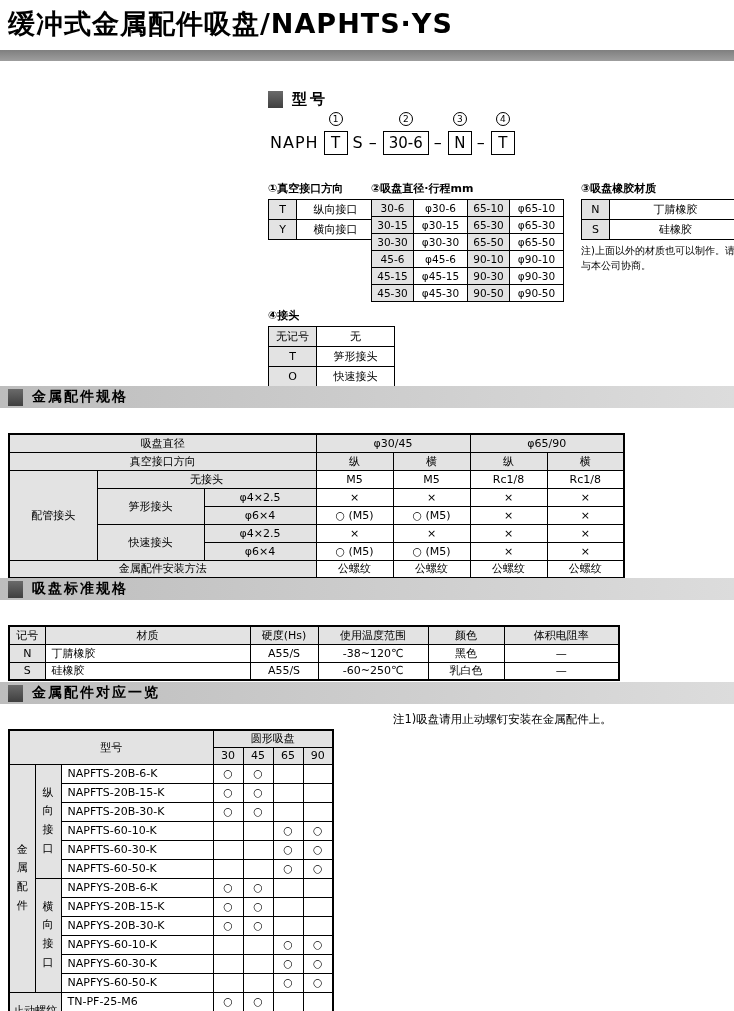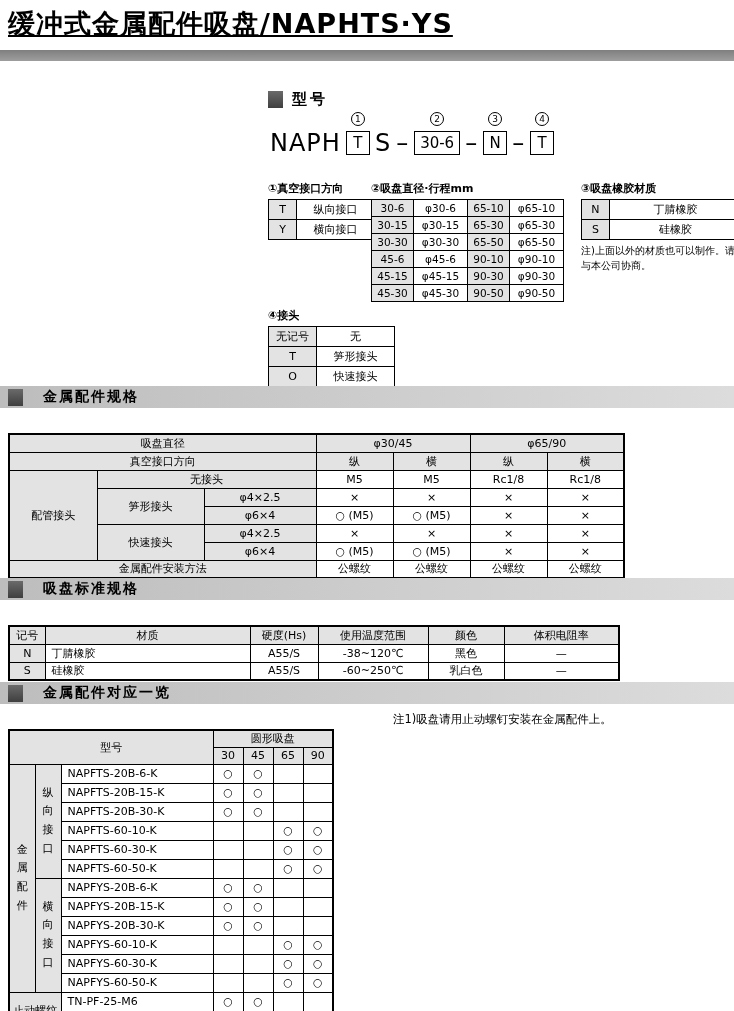--- a/index.html
+++ b/index.html
@@ -1,35 +1,35 @@
 <!DOCTYPE html>
 <html><head>
 <meta charset="utf-8">
 <style>
   * { margin:0; padding:0; box-sizing:border-box; }
   html,body { background:#fff; }
   body { font-family:"DejaVu Sans","Liberation Sans",sans-serif; color:#000; }
   .page { position:relative; width:734px; height:1011px; background:#fff; overflow:hidden; }
 
-  .doc-title { position:absolute; left:8px; top:6px; font-size:27px; font-weight:bold; letter-spacing:1px; white-space:nowrap;text-decoration:underline; }
+  .doc-title { position:absolute; left:8px; top:6px; font-size:27px; font-weight:bold; letter-spacing:1px; white-space:nowrap; }
   .topbar { position:absolute; left:0; top:50px; width:734px; height:11px; background:linear-gradient(180deg,#7f7f7f,#9e9e9e); }
 
   .mini-header { position:absolute; display:flex; align-items:center; }
   .sq { width:15px; height:17px; background:linear-gradient(180deg,#6a6a6a,#3f3f3f); display:inline-block; flex:0 0 auto; }
   .mini-title { font-size:15px; font-weight:bold; margin-left:9px; letter-spacing:3px; }
 
   .band { position:absolute; left:0; width:734px; height:22px; background:linear-gradient(90deg,#bdbdbd,#dcdcdc); display:flex; align-items:center; }
   .band .sq { margin-left:8px; }
-  .band-title { font-size:14px; font-weight:bold; margin-left:20px; letter-spacing:2px; }
+  .band-title { font-size:14px; font-weight:bold; margin-left:9px; letter-spacing:2px; }
 
   .model-line { position:absolute; display:flex; align-items:flex-end; gap:5px; }
   .seg { display:flex; flex-direction:column; align-items:center; }
   .circ-space { height:19px; display:flex; align-items:flex-start; justify-content:center; }
   .circ { display:flex; align-items:center; justify-content:center; width:14px; height:14px; border:1px solid #000; border-radius:50%; font-size:9px; line-height:1; }
-  .code-plain { font-size:24px; line-height:24px; letter-spacing:1px; }
+  .code-plain { font-size:16px; line-height:24px; letter-spacing:1px; }
   .code-box { border:1px solid #000; font-size:15px; line-height:20px; padding:1px 5px; min-width:24px; text-align:center; white-space:nowrap; }
 
   .abs { position:absolute; }
   .opt-title { font-size:11px; margin-bottom:3px; white-space:nowrap; font-weight:bold; }
   table { border-collapse:collapse; table-layout:fixed; }
   td { border:1px solid #000; font-size:11px; text-align:center; vertical-align:middle; padding:0 3px; overflow:hidden; }
   .g { background:#e3e3e3; }
   .tbl-sm td { height:20px; }
   .tbl-dia td { height:17px; font-size:10.5px; padding:0 2px; }
   .tbl-main { border:2px solid #000;margin-top:21px; }

